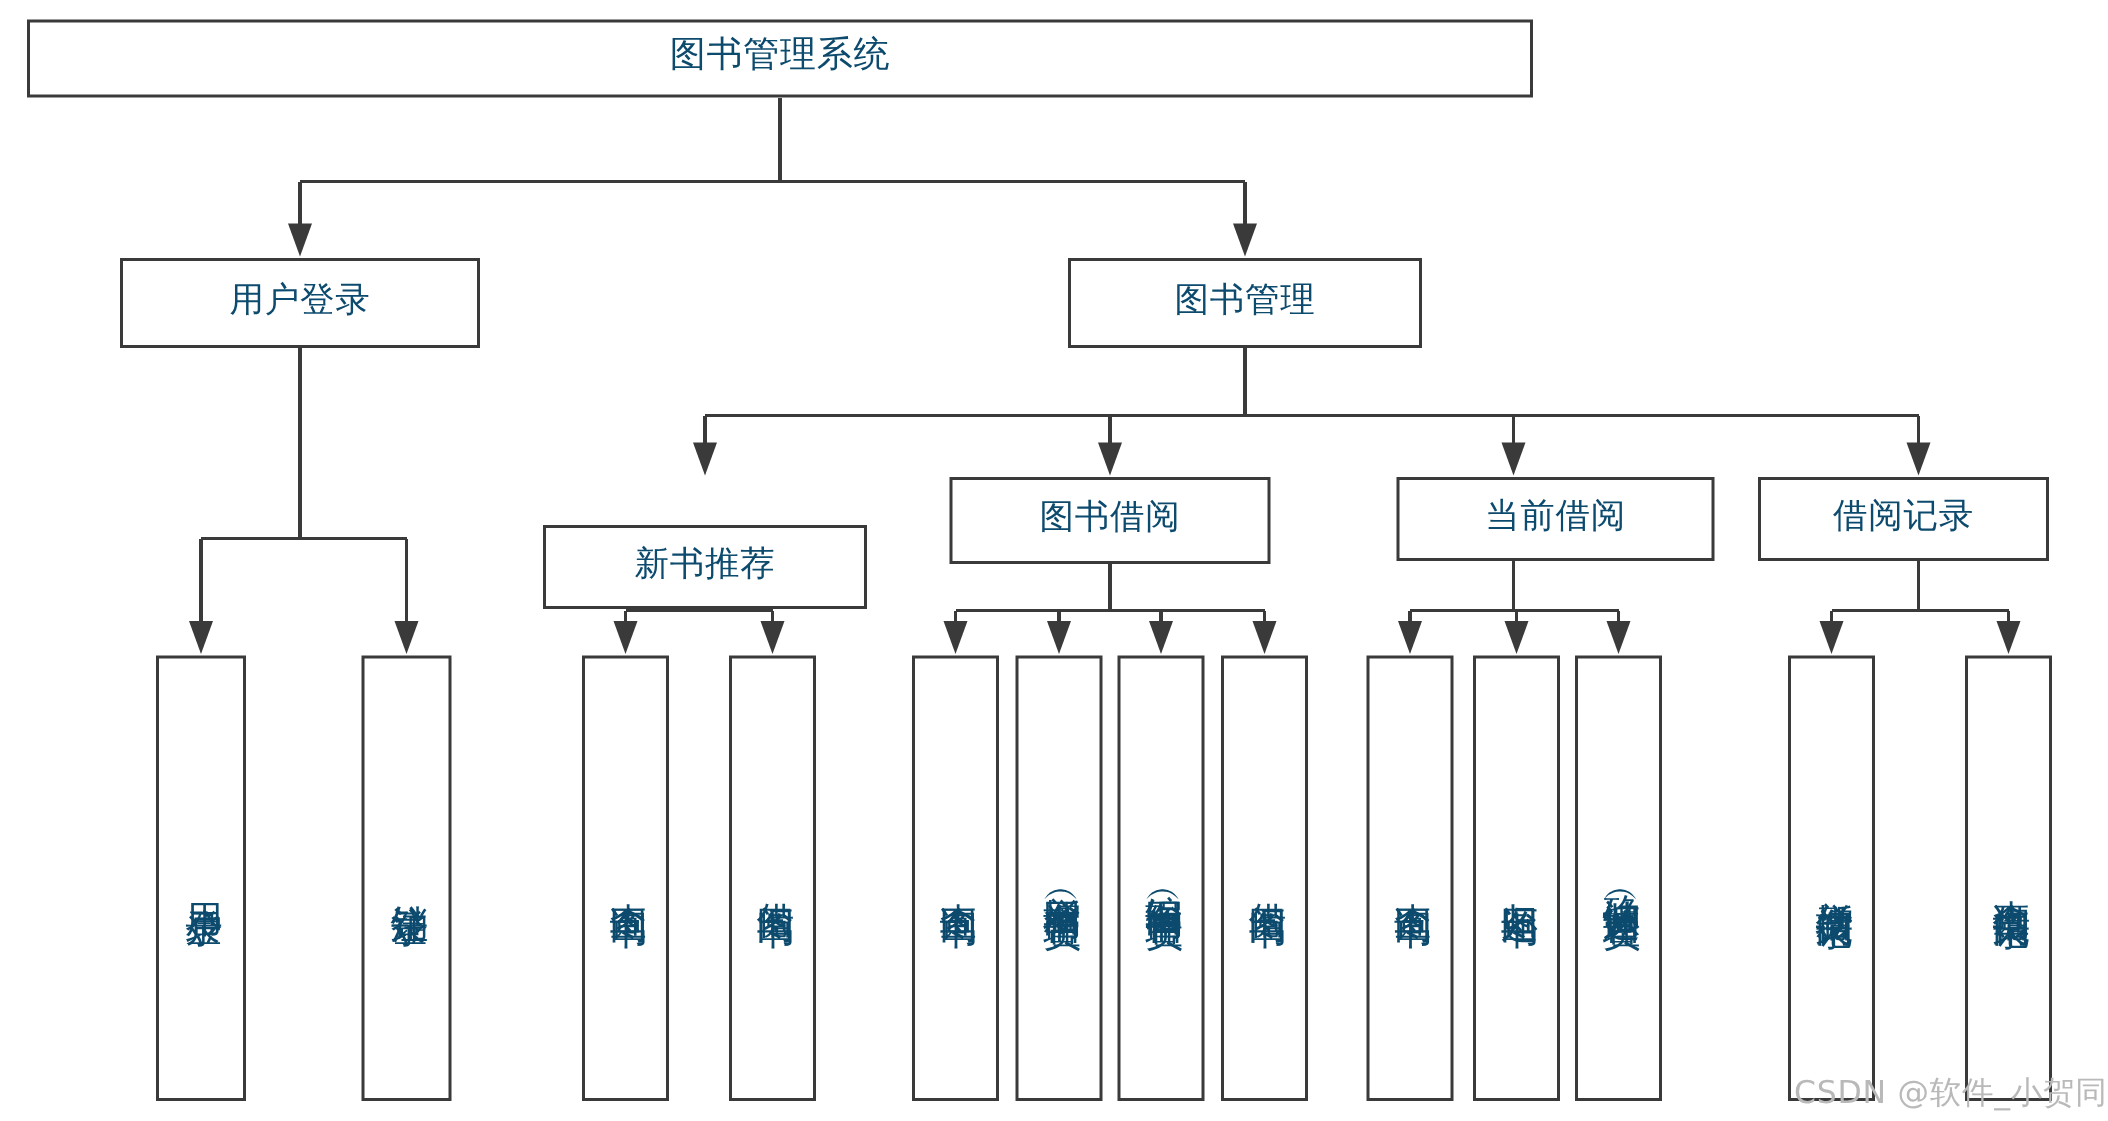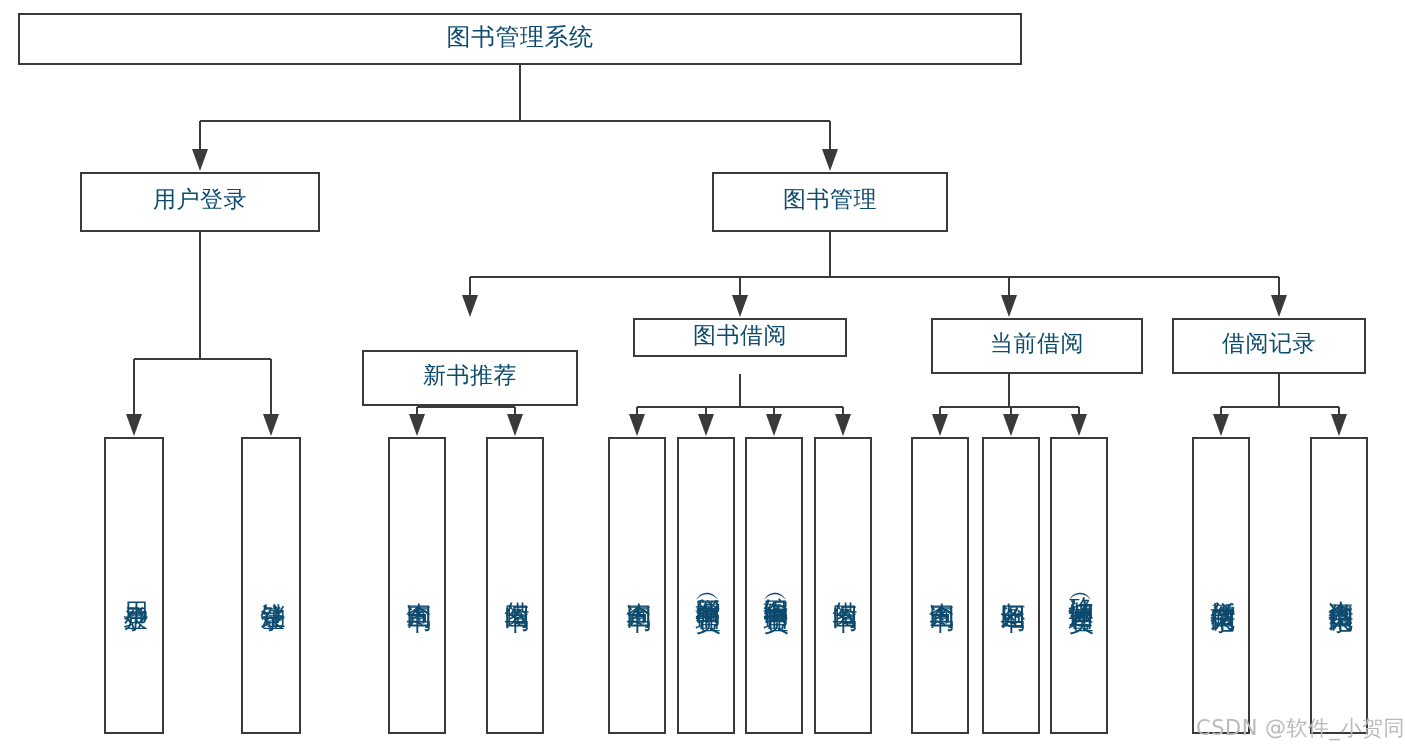--- a/index.html
+++ b/index.html
@@ -132,21 +132,21 @@
       </div>
       <div class="node h" style="left: 80px; top: 172px; width: 240px; height: 60px;">
         <span class="label">用户登录</span>
       </div>
       <div class="node h" style="left: 712px; top: 172px; width: 236px; height: 60px;">
         <span class="label">图书管理</span>
       </div>
       <div class="node h" style="left: 362px; top: 318px; width: 216px; height: 56px; margin-top: 32px;">
         <span class="label">新书推荐</span>
       </div>
-      <div class="node h" style="left: 633px; top: 318px; width: 214px; height: 39px;">
+      <div class="node h" style="left: 633px; top: 318px; width: 214px; height: 58px;">
         <span class="label">图书借阅</span>
       </div>
       <div class="node h" style="left: 903px; top: 318px; width: 212px; height: 56px; margin-left: 28px;">
         <span class="label">当前借阅</span>
       </div>
       <div class="node h" style="left: 1172px; top: 318px; width: 194px; height: 56px;">
         <span class="label">借阅记录</span>
       </div>
       <div class="node v" style="left: 104px; top: 437px; width: 60px; height: 297px;">
         <span class="label">用户登录</span>

